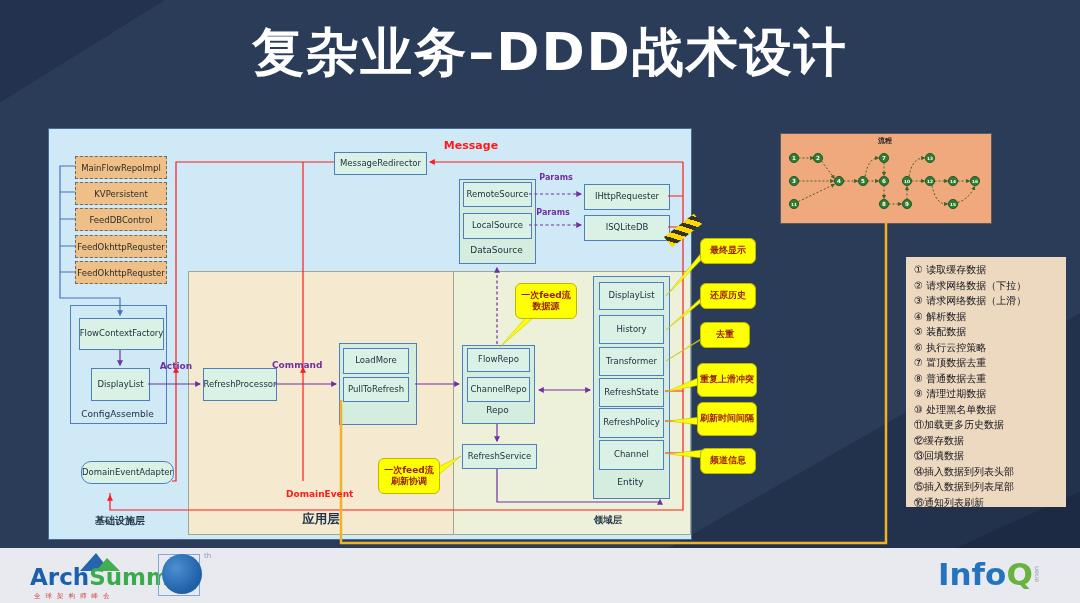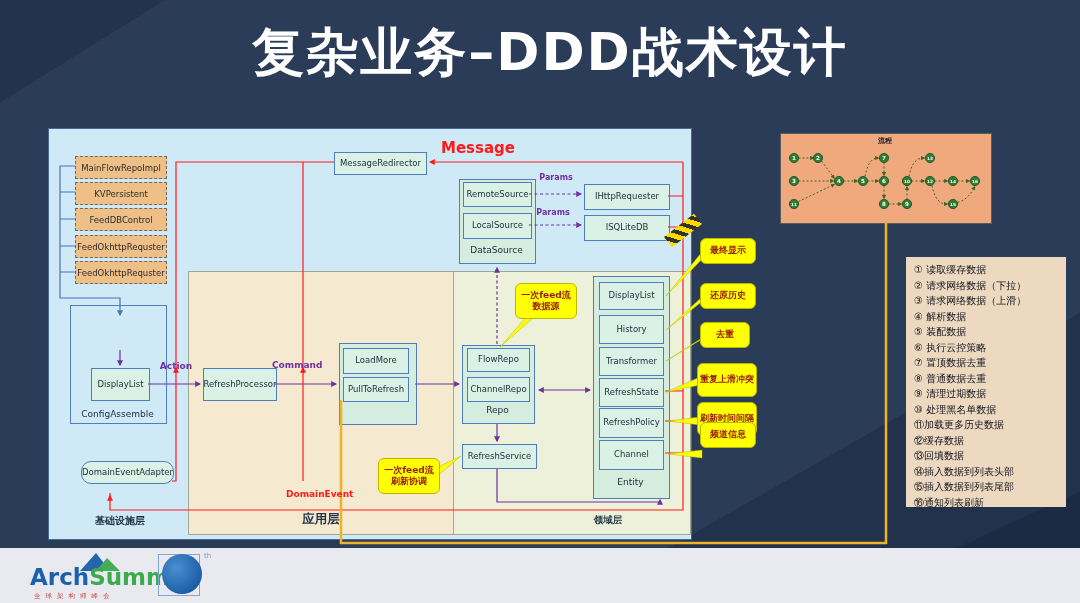--- a/index.html
+++ b/index.html
@@ -182,20 +182,21 @@
   </svg>
 
   <div class="abs obox" style="left:75px;top:156px;width:90px;height:21px;">MainFlowRepoImpl</div>
   <div class="abs obox" style="left:75px;top:182px;width:90px;height:21px;">KVPersistent</div>
   <div class="abs obox" style="left:75px;top:208px;width:90px;height:21px;">FeedDBControl</div>
   <div class="abs obox" style="left:75px;top:235px;width:90px;height:21px;">FeedOkhttpRequster</div>
   <div class="abs obox" style="left:75px;top:261px;width:90px;height:21px;">FeedOkhttpRequster</div>
 
   <div class="abs cont-clear" style="left:70px;top:305px;width:95px;height:117px;"></div>
   <span class="abs clabel" style="left:70px;top:409px;width:95px;">ConfigAssemble</span>
+  <div class="abs mint" style="left:79px;top:318px;width:83px;height:30px;">FlowContextFactory</div>
   <div class="abs mint" style="left:91px;top:368px;width:57px;height:31px;">DisplayList</div>
 
   <div class="abs mint" style="left:81px;top:461px;width:91px;height:21px;border-radius:10px;">DomainEventAdapter</div>
   <div class="abs mint" style="left:334px;top:152px;width:91px;height:21px;">MessageRedirector</div>
   <div class="abs mint" style="left:203px;top:368px;width:72px;height:31px;text-align:center;">RefreshProcessor</div>
 
   <div class="abs cont" style="left:339px;top:343px;width:76px;height:80px;"></div>
   <span class="abs clabel" style="left:339px;top:383px;width:76px;">UseCase</span>
   <div class="abs mint" style="left:343px;top:348px;width:64px;height:24px;">LoadMore</div>
   <div class="abs mint" style="left:343px;top:377px;width:64px;height:23px;">PullToRefresh</div>
@@ -216,33 +217,33 @@
 
   <div class="abs cont" style="left:593px;top:276px;width:75px;height:221px;"></div>
   <span class="abs clabel" style="left:593px;top:477px;width:75px;">Entity</span>
   <div class="abs mint" style="left:599px;top:282px;width:63px;height:26px;">DisplayList</div>
   <div class="abs mint" style="left:599px;top:315px;width:63px;height:27px;">History</div>
   <div class="abs mint" style="left:599px;top:347px;width:63px;height:27px;">Transformer</div>
   <div class="abs mint" style="left:599px;top:378px;width:63px;height:27px;">RefreshState</div>
   <div class="abs mint" style="left:599px;top:408px;width:63px;height:28px;">RefreshPolicy</div>
   <div class="abs mint" style="left:599px;top:440px;width:63px;height:28px;">Channel</div>
 
-  <span class="flabel red" style="left:441px;top:139px;width:60px;font-size:15px;">Message</span>
+  <span class="flabel red" style="left:441px;top:139px;width:60px;font-size:11px;">Message</span>
   <span class="flabel purple" style="left:531px;top:173px;width:50px;font-size:8px;">Params</span>
   <span class="flabel purple" style="left:528px;top:208px;width:50px;font-size:8px;">Params</span>
   <span class="flabel purple" style="left:154px;top:361px;width:44px;font-size:9px;">Action</span>
   <span class="flabel purple" style="left:272px;top:360px;width:48px;font-size:9px;">Command</span>
   <span class="flabel red" style="left:286px;top:489px;width:64px;font-size:9px;">DomainEvent</span>
 
   <div class="abs callout" style="left:700px;top:238px;width:52px;height:22px;">最终显示</div>
   <div class="abs callout" style="left:700px;top:283px;width:52px;height:22px;">还原历史</div>
   <div class="abs callout" style="left:700px;top:322px;width:46px;height:22px;">去重</div>
   <div class="abs callout" style="left:697px;top:363px;width:56px;height:30px;">重复上滑冲突</div>
   <div class="abs callout" style="left:697px;top:402px;width:56px;height:30px;">刷新时间间隔</div>
-  <div class="abs callout" style="left:700px;top:422px;width:52px;height:22px;">频道信息</div>
+  <div class="abs callout" style="left:700px;top:448px;width:52px;height:22px;">频道信息</div>
   <div class="abs callout" style="left:515px;top:283px;width:58px;height:32px;">一次feed流数据源</div>
   <div class="abs callout" style="left:378px;top:458px;width:58px;height:32px;">一次feed流刷新协调</div>
 
   <div class="abs decal" style="left:664px;top:224px;width:38px;height:13px;"></div>
 
   <div class="abs graphbox" style="left:780px;top:133px;width:210px;height:89px;"></div>
   <span class="gtitle" style="left:855px;top:136px;width:60px;">流程</span>
 
   <div class="abs steps" style="left:906px;top:257px;width:160px;height:250px;">
     <div>
@@ -270,14 +271,19 @@
     <polygon points="14,20 30,2 44,20" fill="#2565ae"></polygon>
     <polygon points="30,20 41,7 54,20" fill="#43ad52"></polygon>
   </svg>
   <div class="abs" style="left:30px;top:564px;z-index:3;">
     <span class="arch-a">Arch</span><span class="arch-s">Summit</span>
   </div>
   <span class="abs arch-sub" style="left:34px;top:592px;z-index:3;">全球架构师峰会</span>
   <div class="abs badge-sq" style="left:158px;top:554px;width:40px;height:40px;z-index:3;"></div>
   <div class="abs badge-c" style="left:162px;top:554px;width:40px;height:40px;z-index:3;"></div>
   <span class="abs badge-th" style="left:204px;top:552px;z-index:3;">th</span>
+  <div class="abs" style="left:938px;top:556px;z-index:3;display:flex;align-items:center;">
+    <span class="infoq-i">Info</span>
+      <span class="infoq-q">Q</span>
+      <span class="infoq-u">ueue</span>
+  </div>
 
 </div>
 
 </body></html>

